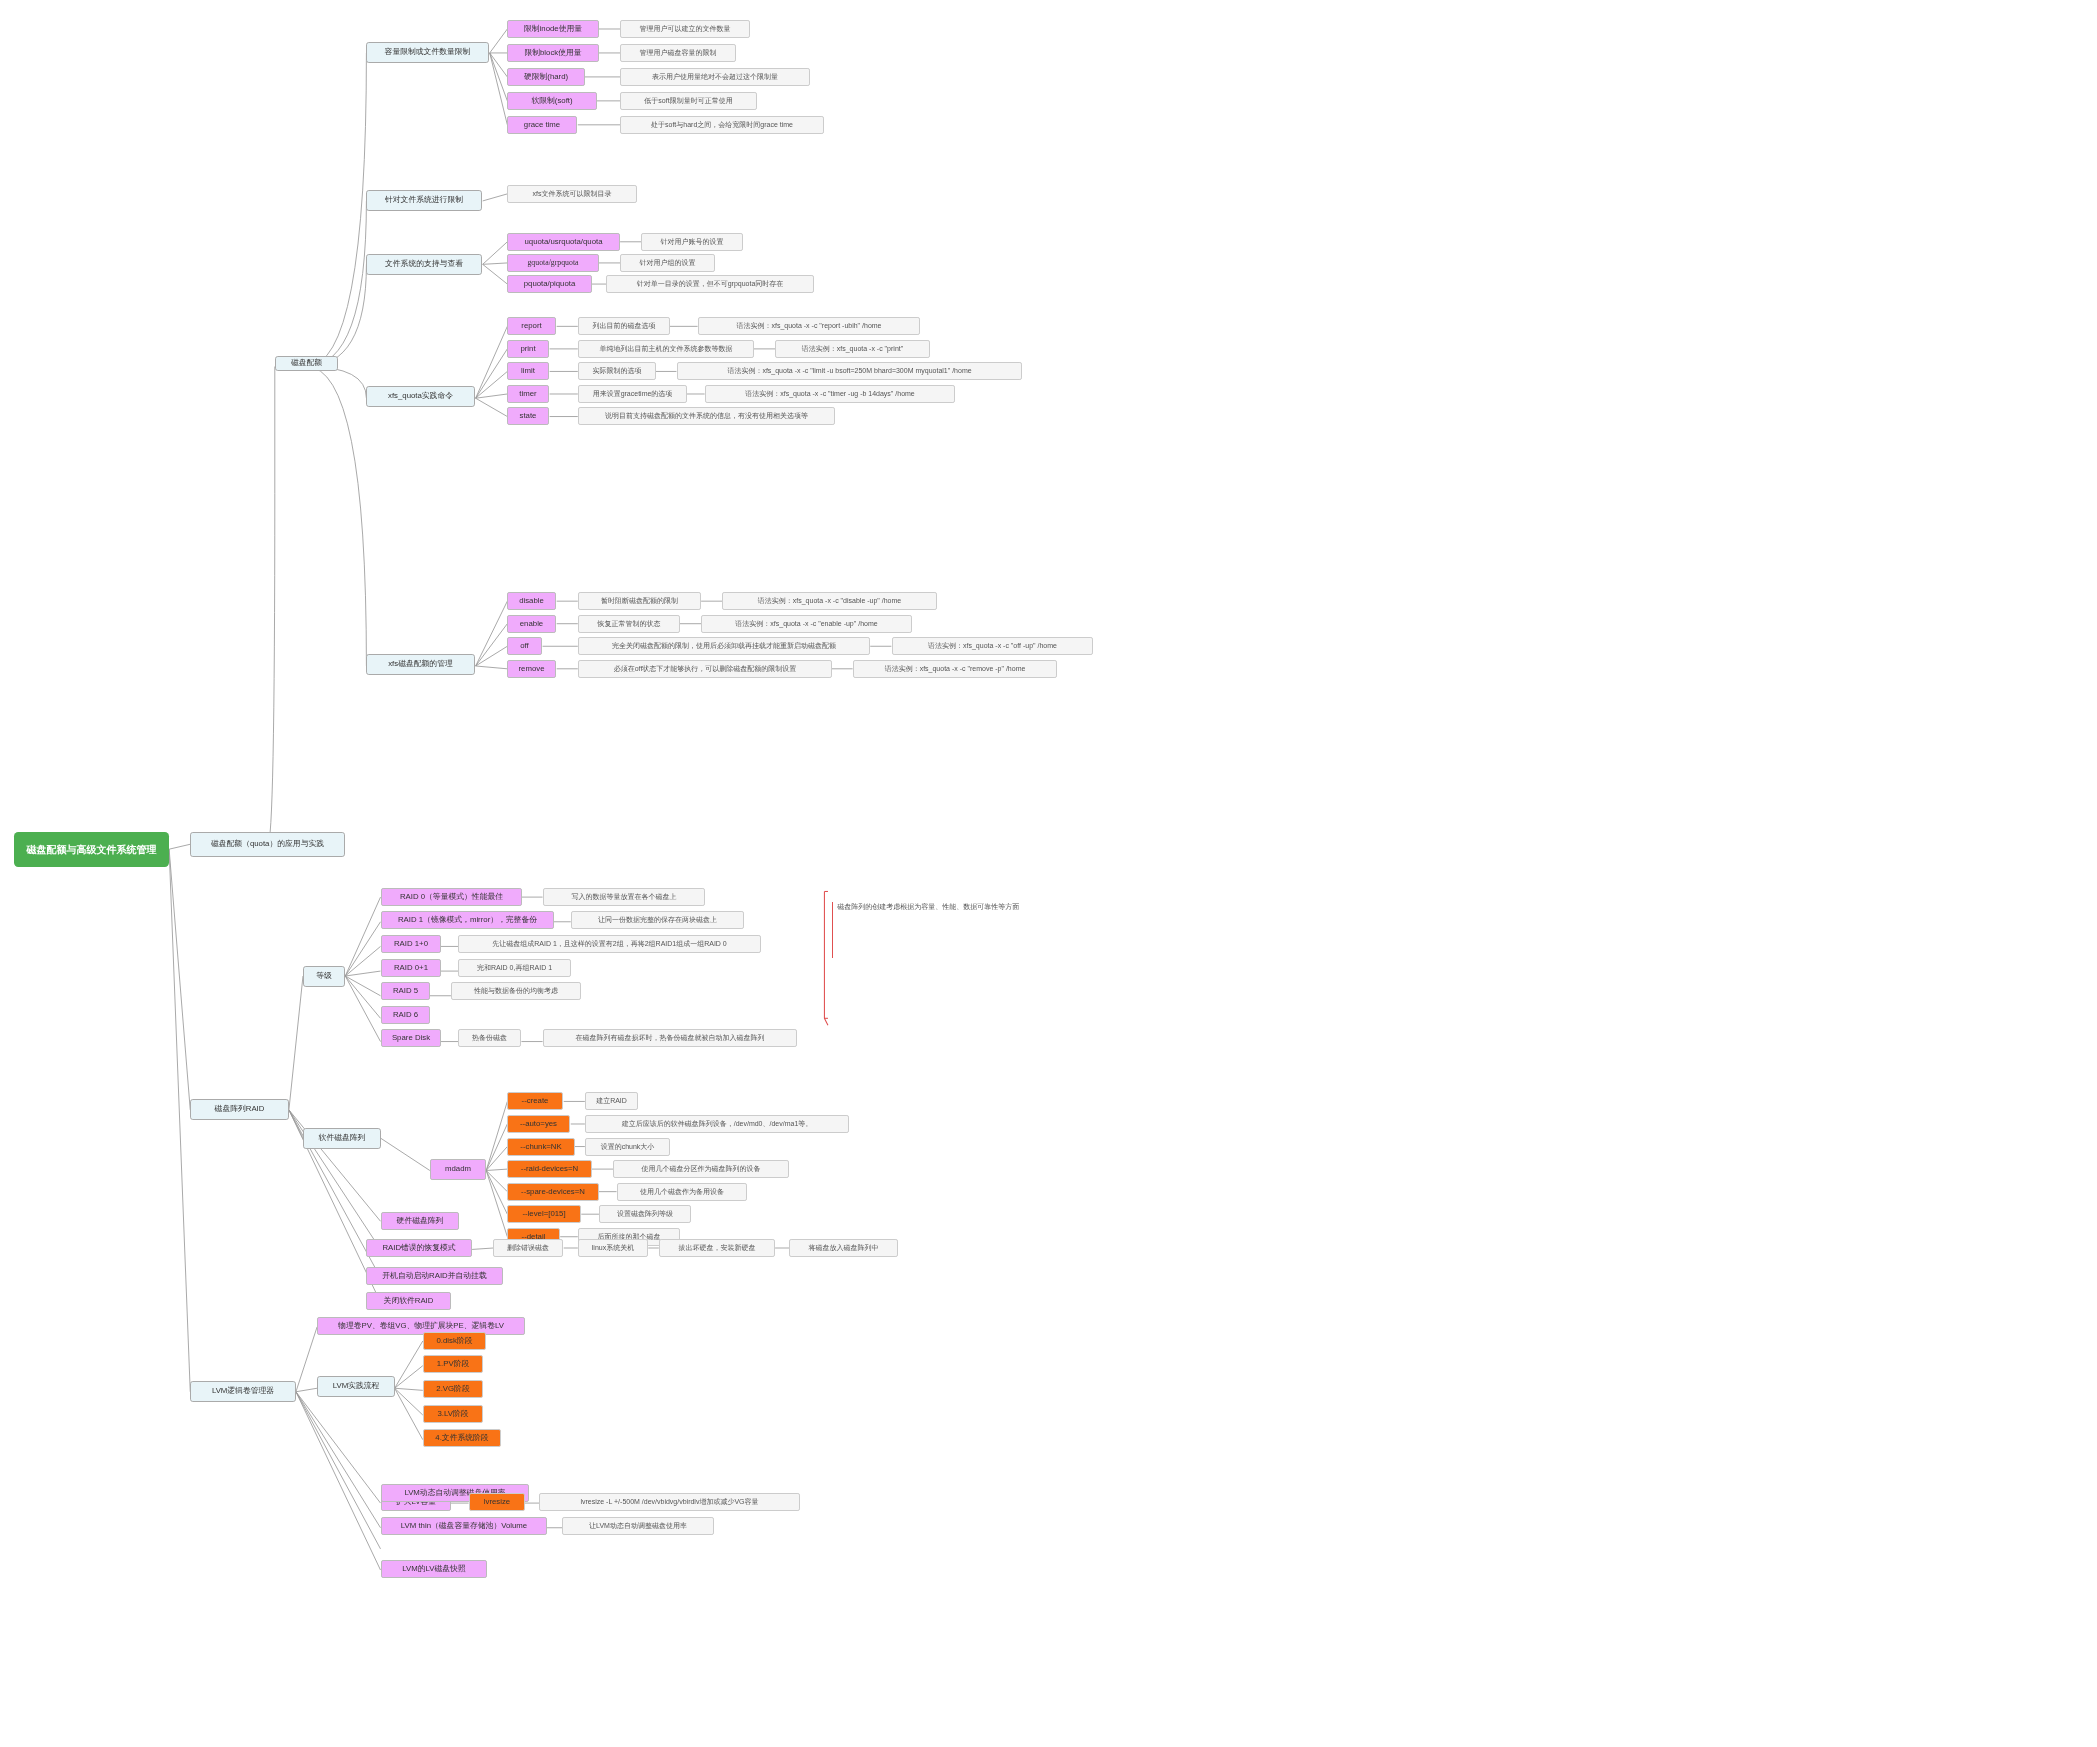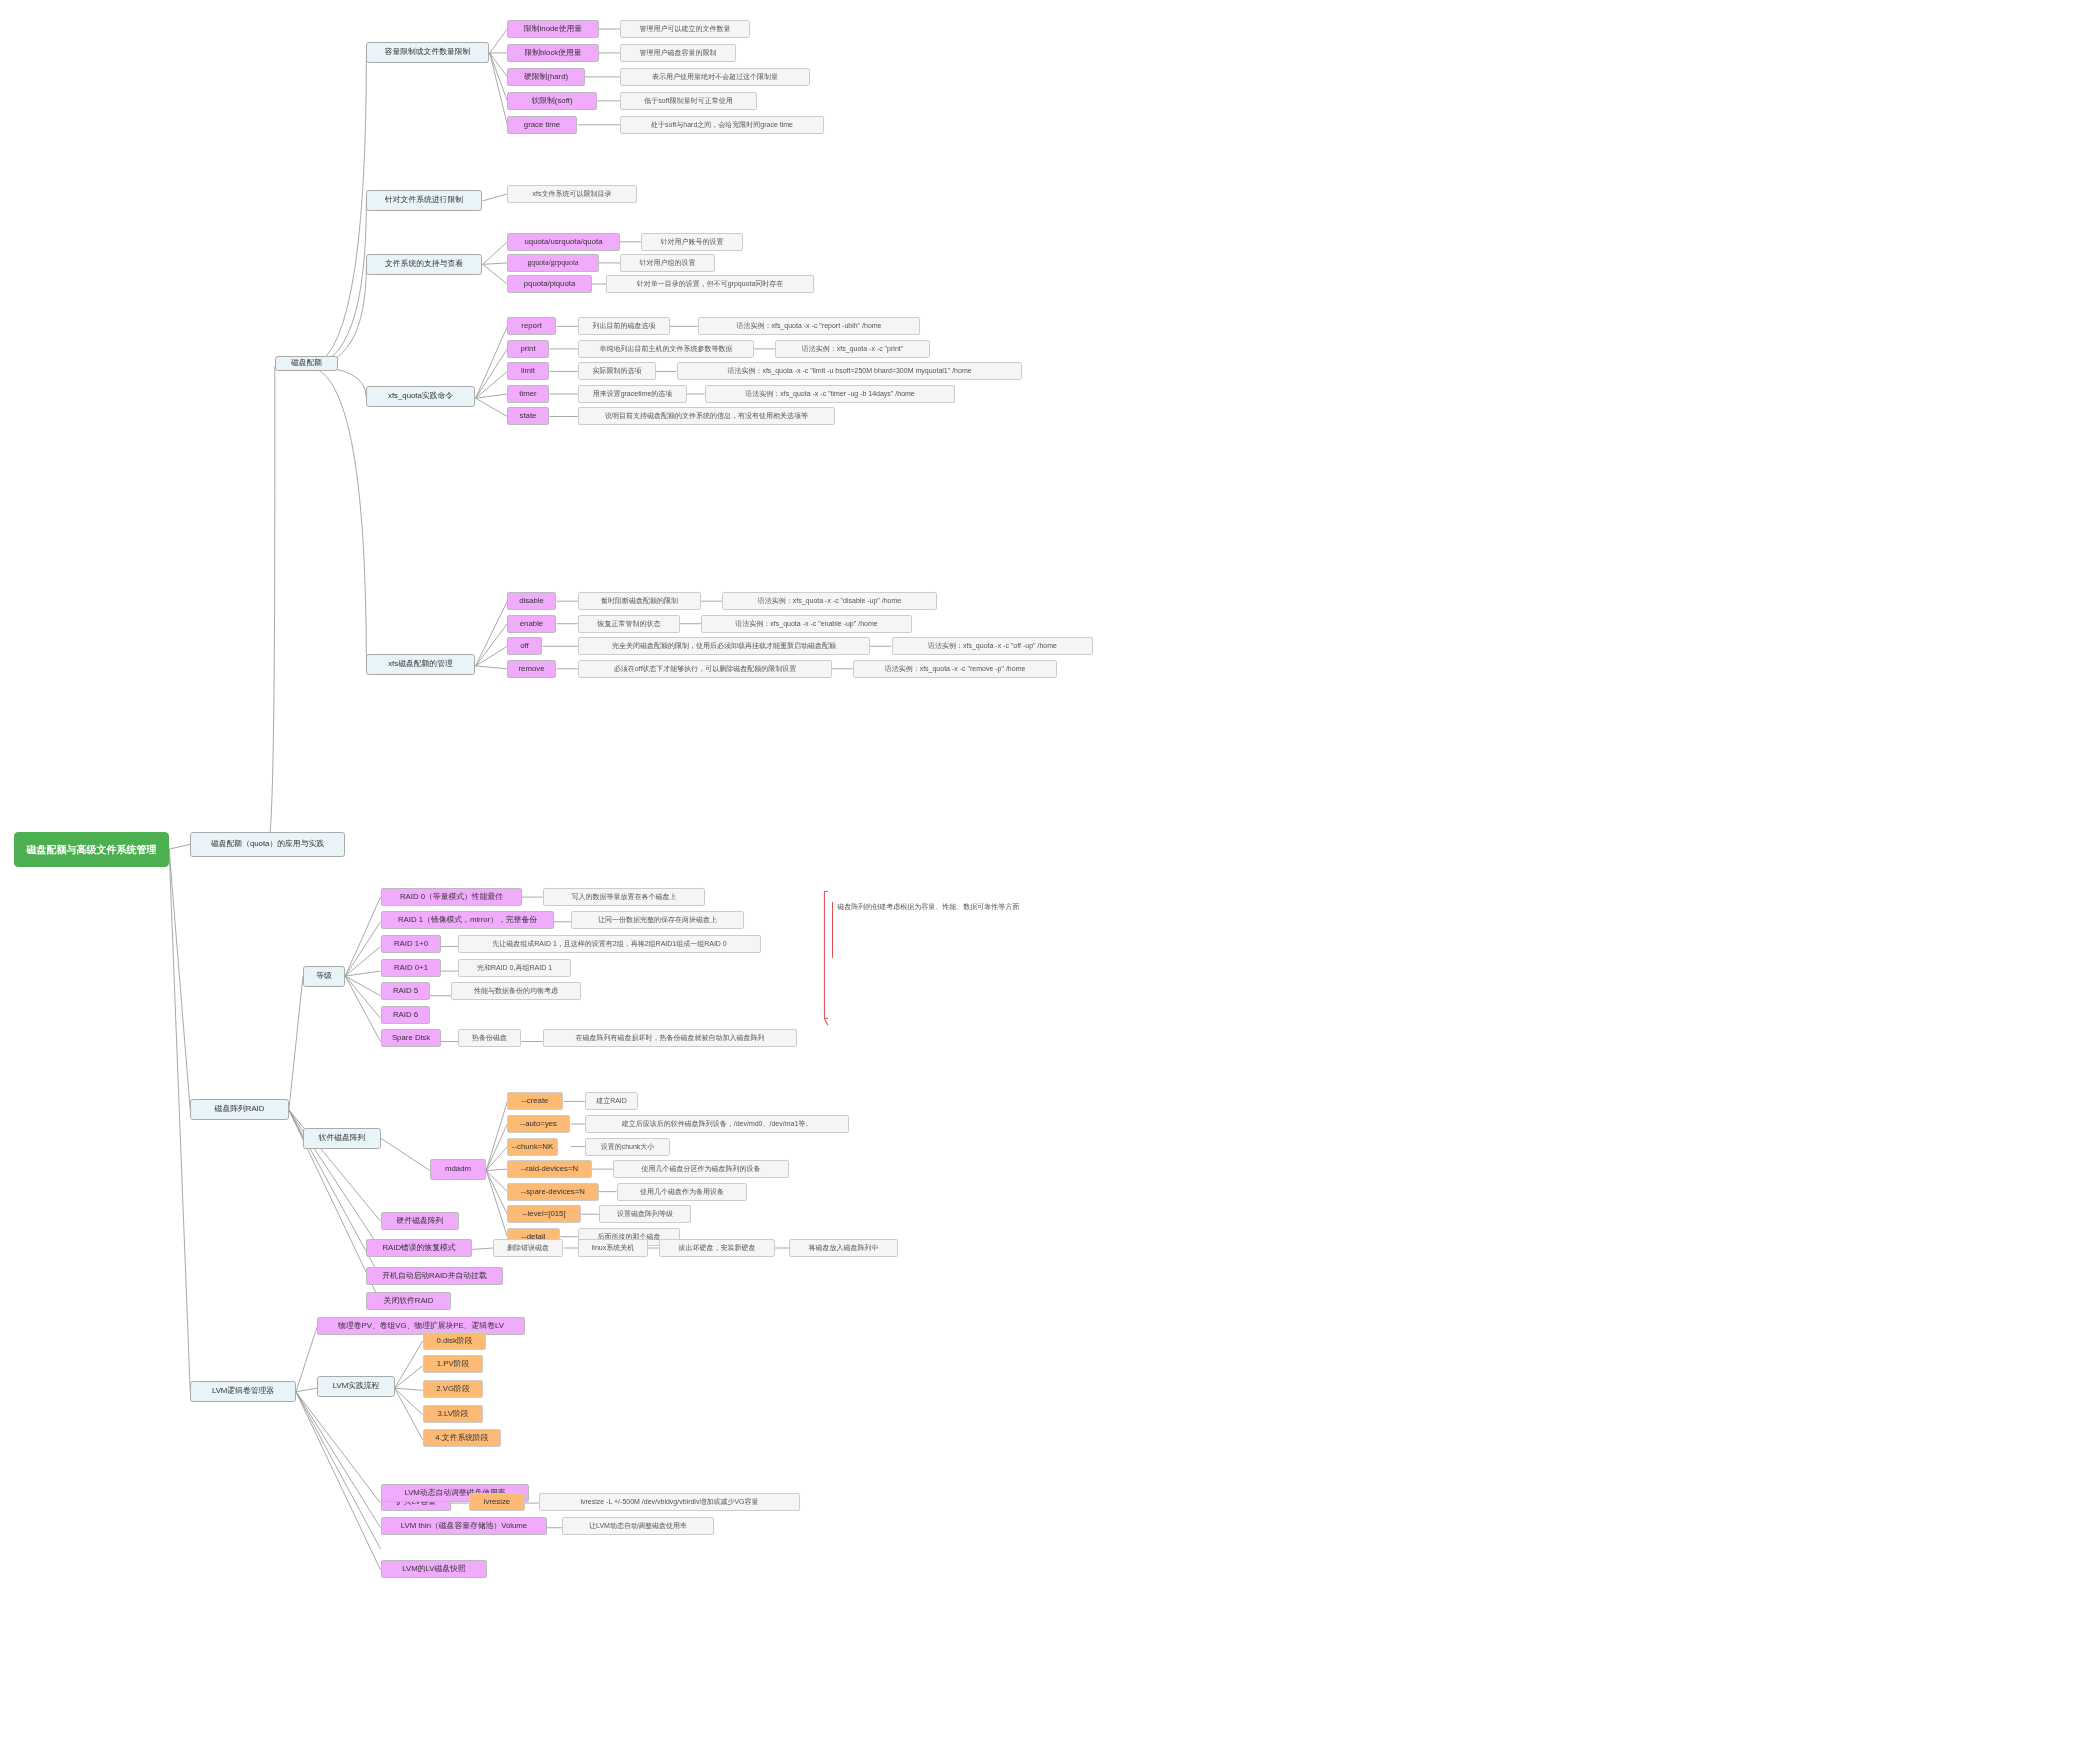--- a/index.html
+++ b/index.html
@@ -52,21 +52,21 @@
       border-radius: 2.8px;
     }
     .node-level3 {
       background: #f0abfc;
       border: 0.7px solid #bbb;
       color: #333;
       padding: 2.1px 5px;
       border-radius: 2.1px;
     }
     .node-leaf {
-      background: #fdba74;
+      background: #f97316;
       border: 0.7px solid #ccc;
       color: #333;
       padding: 2.1px 5px;
       border-radius: 2.1px;
     }
     .node-note {
       background: #f5f5f5;
       border: 0.7px solid #ccc;
       color: #555;
       padding: 2.1px 5px;
@@ -481,21 +481,21 @@
   <div class="node node-level3" style="left:430px;top:1159px;width:56px;height:21px;">
     <span>mdadm</span>
   </div>
 
   <div class="node node-leaf" style="left:507px;top:1092px;width:56px;height:18.3px;">
     <span>--create</span>
   </div>
   <div class="node node-leaf" style="left:507px;top:1115px;width:63px;height:18.3px;">
     <span>--auto=yes</span>
   </div>
-  <div class="node node-leaf" style="left:507px;top:1138px;width:51px;height:18.3px;">
+  <div class="node node-leaf" style="left:507px;top:1138px;width:68px;height:18.3px;">
     <span>--chunk=NK</span>
   </div>
   <div class="node node-leaf" style="left:507px;top:1160px;width:85px;height:18.3px;">
     <span>--raid-devices=N</span>
   </div>
   <div class="node node-leaf" style="left:507px;top:1183px;width:92px;height:18.3px;">
     <span>--spare-devices=N</span>
   </div>
   <div class="node node-leaf" style="left:507px;top:1205px;width:74px;height:18.3px;">
     <span>--level=[015]</span>

